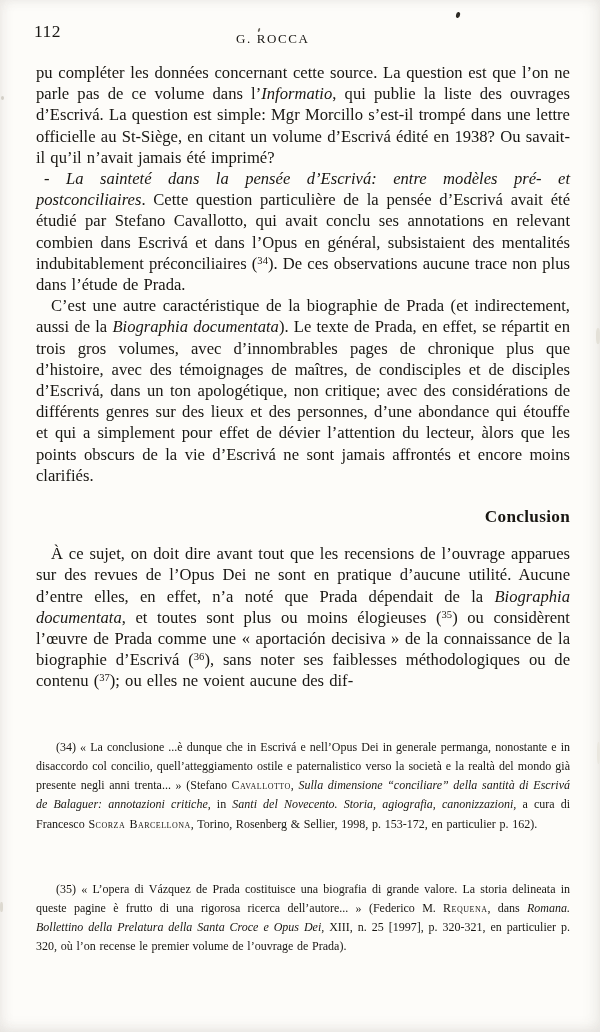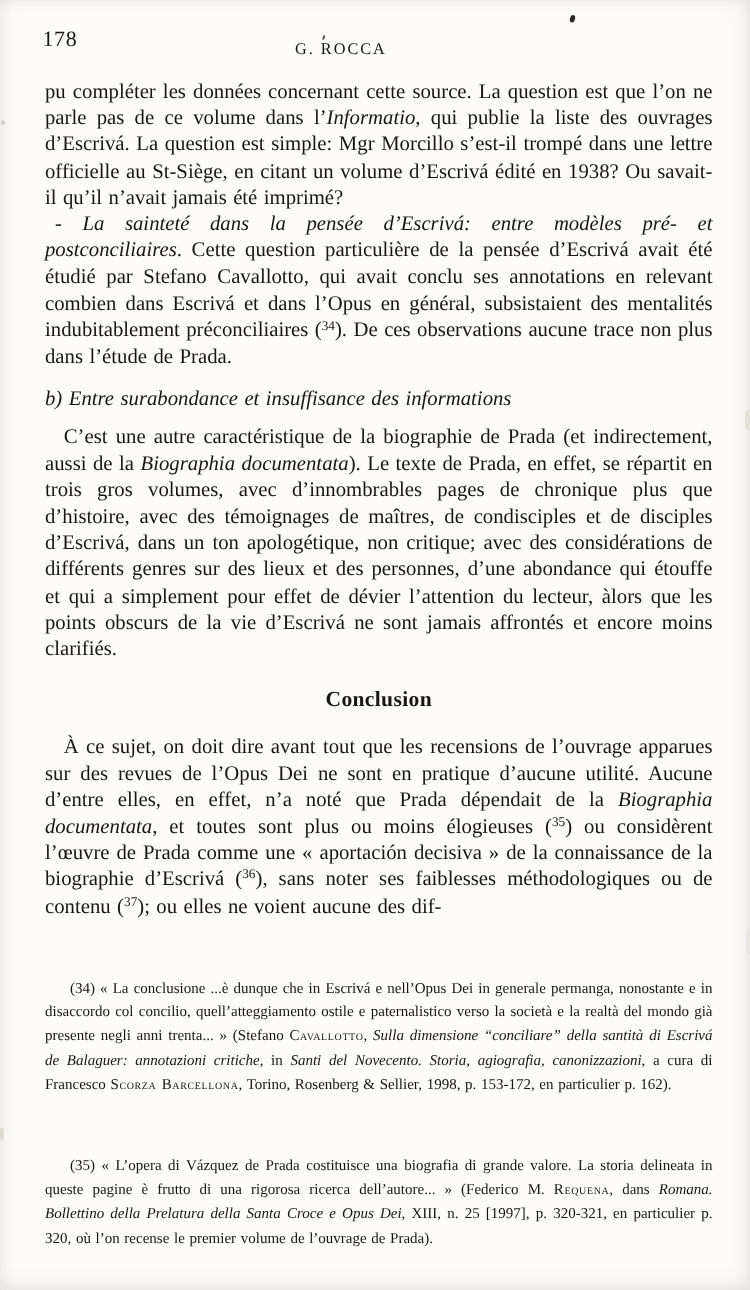--- a/index.html
+++ b/index.html
@@ -33,21 +33,21 @@
     line-height: 21.2px;
     word-spacing: 0.06em;
   }
   .kind-subheading {
     font-style: italic;
     text-align: left;
     margin: 13px 0 9px 0;
   }
   .kind-heading {
     font-weight: bold;
-    text-align: center;
+    text-align: right;
     font-size: 17.2px;
     letter-spacing: 0.3px;
     margin: 20px 0 16px 0;
   }
   .footnotes { margin-top: 15px; }
   .footnotes .block {
     font-size: 12px;
     line-height: 19.2px;
     margin-top: 46px;
   }
@@ -59,35 +59,34 @@
   .speck-b { left: 258px; top: 28px; width: 2px; height: 4px; background: #6a655c; border-radius: 50%; transform: rotate(20deg); }
   .speck-c { left: 1px; top: 96px; width: 3px; height: 4px; background: #d3cfc6; border-radius: 50%; }
   .speck-d { right: 0px; top: 328px; width: 4px; height: 16px; background: #e4e1d8; border-radius: 40%; }
   .speck-e { right: 0px; top: 742px; width: 3px; height: 22px; background: #eae7df; border-radius: 40%; }
   .speck-f { left: 0px; top: 902px; width: 3px; height: 10px; background: #ddd9d0; border-radius: 40%; }
 </style>
 </head>
 <body>
 
 <div class="page">
-  <span class="pagenum">178</span>
+  <span class="pagenum">112</span>
   <span class="running-head">G. ROCCA</span>
 
   <span class="speck speck-a"></span>
   <span class="speck speck-b"></span>
   <span class="speck speck-c"></span>
   <span class="speck speck-d"></span>
   <span class="speck speck-e"></span>
   <span class="speck speck-f"></span>
 
   <div class="column">
     <div class="body-text">
         <div class="block kind-para"><span>pu compléter les données concernant cette source. La question est que l’on ne parle pas de ce volume dans l’</span><span class="it">Informatio</span><span>, qui publie la liste des ouvrages d’Escrivá. La question est simple: Mgr Morcillo s’est-il trompé dans une lettre officielle au St-Siège, en citant un volume d’Escrivá édité en 1938? Ou savait-il qu’il n’avait jamais été imprimé?</span></div>
         <div class="block kind-para" style="text-indent: 8px;"><span>- </span><span class="it">La sainteté dans la pensée d’Escrivá: entre modèles pré- et postconciliaires</span><span>. Cette question particulière de la pensée d’Escrivá avait été étudié par Stefano Cavallotto, qui avait conclu ses annotations en relevant combien dans Escrivá et dans l’Opus en général, subsistaient des mentalités indubitablement préconciliaires (</span><sup>34</sup><span>). De ces observations aucune trace non plus dans l’étude de Prada.</span></div>
-        <div class="block kind-subheading"><span>b) Entre surabondance et insuffisance des informations</span></div>
         <div class="block kind-para" style="text-indent: 15px;"><span>C’est une autre caractéristique de la biographie de Prada (et indirectement, aussi de la </span><span class="it">Biographia documentata</span><span>). Le texte de Prada, en effet, se répartit en trois gros volumes, avec d’innombrables pages de chronique plus que d’histoire, avec des témoignages de maîtres, de condisciples et de disciples d’Escrivá, dans un ton apologétique, non critique; avec des considérations de différents genres sur des lieux et des personnes, d’une abondance qui étouffe et qui a simplement pour effet de dévier l’attention du lecteur, àlors que les points obscurs de la vie d’Escrivá ne sont jamais affrontés et encore moins clarifiés.</span></div>
         <div class="block kind-heading"><span>Conclusion</span></div>
         <div class="block kind-para" style="text-indent: 15px;"><span>À ce sujet, on doit dire avant tout que les recensions de l’ouvrage apparues sur des revues de l’Opus Dei ne sont en pratique d’aucune utilité. Aucune d’entre elles, en effet, n’a noté que Prada dépendait de la </span><span class="it">Biographia documentata</span><span>, et toutes sont plus ou moins élogieuses (</span><sup>35</sup><span>) ou considèrent l’œuvre de Prada comme une « aportación decisiva » de la connaissance de la biographie d’Escrivá (</span><sup>36</sup><span>), sans noter ses faiblesses méthodologiques ou de contenu (</span><sup>37</sup><span>); ou elles ne voient aucune des dif-</span></div>
       </div>
     <div class="footnotes">
         <div class="block kind-para" style="text-indent: 20px;"><span>(34) « La conclusione ...è dunque che in Escrivá e nell’Opus Dei in generale permanga, nonostante e in disaccordo col concilio, quell’atteggiamento ostile e paternalistico verso la società e la realtà del mondo già presente negli anni trenta... » (Stefano </span><span class="sc">Cavallotto</span><span>, </span><span class="it">Sulla dimensione “conciliare” della santità di Escrivá de Balaguer: annotazioni critiche</span><span>, in </span><span class="it">Santi del Novecento. Storia, agiografia, canonizzazioni</span><span>, a cura di Francesco </span><span class="sc">Scorza Barcellona</span><span>, Torino, Rosenberg &amp; Sellier, 1998, p. 153-172, en particulier p. 162).</span></div>
         <div class="block kind-para" style="text-indent: 20px;"><span>(35) « L’opera di Vázquez de Prada costituisce una biografia di grande valore. La storia delineata in queste pagine è frutto di una rigorosa ricerca dell’autore... » (Federico M. </span><span class="sc">Requena</span><span>, dans </span><span class="it">Romana. Bollettino della Prelatura della Santa Croce e Opus Dei</span><span>, XIII, n. 25 [1997], p. 320-321, en particulier p. 320, où l’on recense le premier volume de l’ouvrage de Prada).</span></div>
       </div>
   </div>
 </div>

